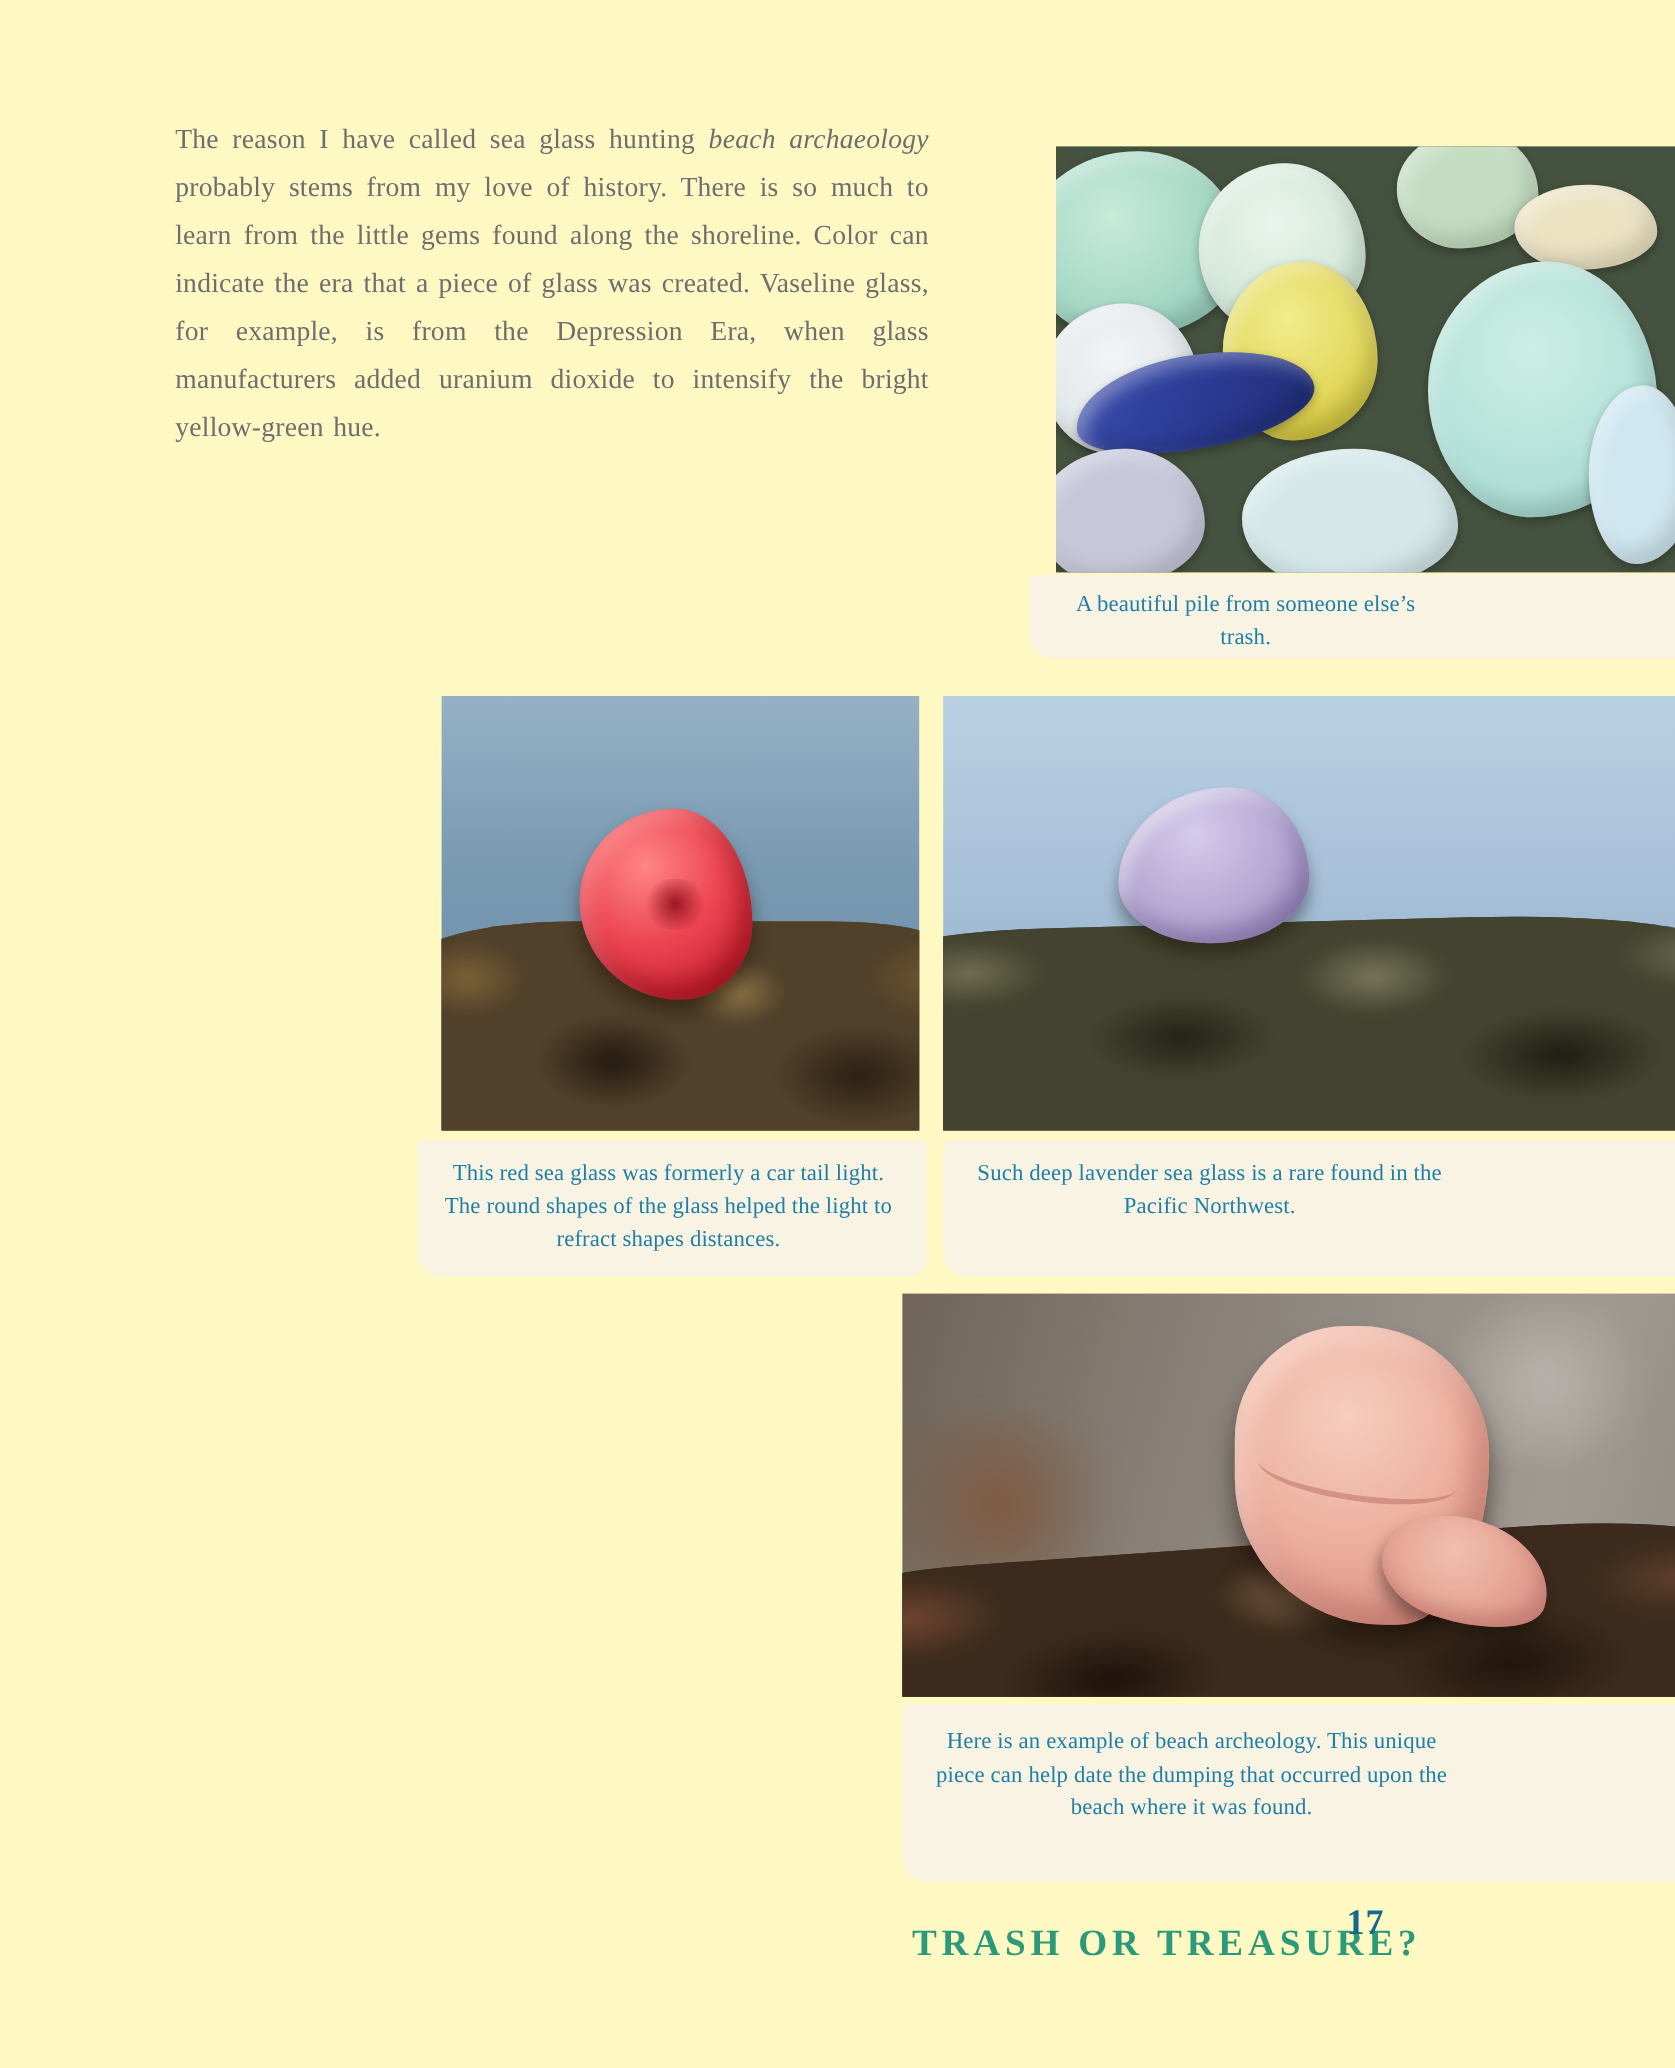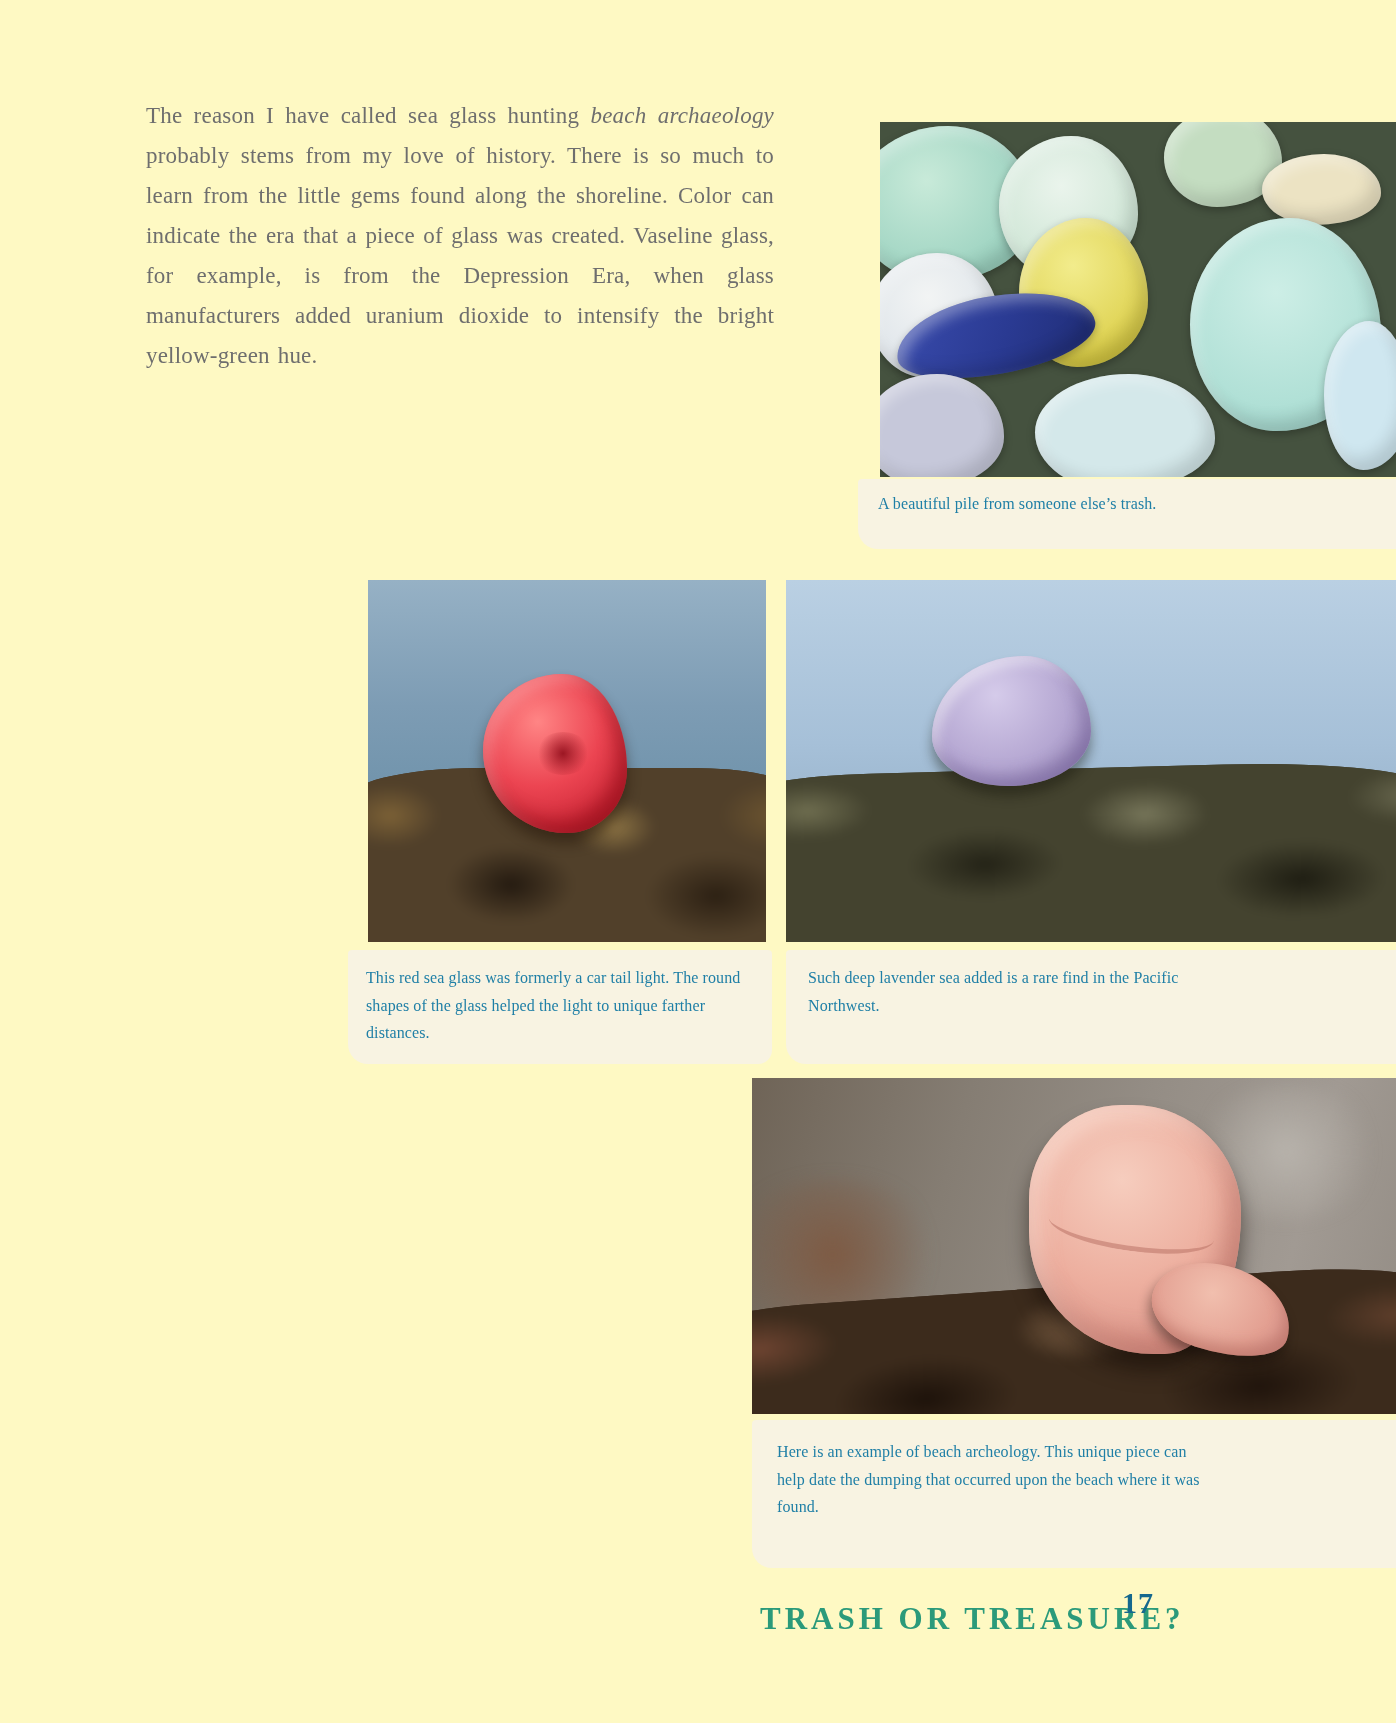--- a/index.html
+++ b/index.html
@@ -45,22 +45,23 @@
   .crease{position:absolute;border-radius:50%;}
   
   .caption-box{
     position:absolute;background:#f8f3e2;
     border-radius:4px 4px 14px 20px;
   }
   .caption-box.flush-right{border-radius:4px 0 0 20px;}
   .caption-text{
     margin:0;
     color:#1f7fa6;
-    font-size:16px;line-height:27.5px;
+    font-size:19px;line-height:27.5px;
     letter-spacing:.1px;
+    text-align:center;
   }
   .cap-top{left:858px;top:479px;width:538px;height:70px;}
   .cap-top .caption-text{padding:11px 0 0 20px;width:320px;}
   .cap-red{left:348px;top:950px;width:424px;height:114px;}
   .cap-red .caption-text{padding:14px 0 0 18px;width:382px;}
   .cap-lav{left:786px;top:950px;width:610px;height:114px;}
   .cap-lav .caption-text{padding:14px 0 0 22px;width:400px;}
   .cap-pink{left:752px;top:1420px;width:644px;height:148px;}
   .cap-pink .caption-text{padding:18px 0 0 25px;width:432px;}
   
@@ -109,40 +110,40 @@
         radial-gradient(80px 50px at 95% 25%,#6d5530 0%,rgba(109,85,48,0) 70%),
         #51402a;"></div>
     </div>
     <div class="glass-blob" style="left:29%;top:26%;width:36%;height:44%;
       background:radial-gradient(circle at 38% 30%,#ff8585,#ec4552 45%,#d02a3a 75%,#b01f2e);
       border-radius:55% 45% 42% 58%/48% 60% 40% 52%;
       box-shadow:inset -10px -12px 18px rgba(120,0,10,.45), inset 8px 8px 14px rgba(255,200,200,.35), 0 10px 14px rgba(30,15,5,.45);"></div>
     <div class="crease" style="left:42%;top:42%;width:14%;height:12%;background:radial-gradient(circle at 50% 50%,#9c1623,rgba(156,22,35,0) 70%);"></div>
   </div>
   <div class="caption-box cap-red">
-    <p class="caption-text">This red sea glass was formerly a car tail light. The round shapes of the glass helped the light to unique farther distances.</p>
+    <p class="caption-text">This red sea glass was formerly a car tail light. The round shapes of the glass helped the light to refract shapes distances.</p>
   </div>
 
   <div class="photo photo-lav">
     <div class="layer rock" style="top:52%;height:58%;transform:rotate(-1.5deg);border-radius:18% 30% 0 0/8% 14% 0 0;background:#3d3c2e;overflow:hidden;">
       <div class="rock-tex blur" style="background:
         radial-gradient(90px 40px at 10% 20%,#6f6e50 0%,rgba(111,110,80,0) 70%),
         radial-gradient(110px 50px at 35% 45%,#232216 0%,rgba(35,34,22,0) 70%),
         radial-gradient(90px 45px at 58% 25%,#77765a 0%,rgba(119,118,90,0) 70%),
         radial-gradient(120px 55px at 80% 55%,#1e1d12 0%,rgba(30,29,18,0) 70%),
         radial-gradient(90px 40px at 96% 20%,#6a6950 0%,rgba(106,105,80,0) 70%),
         #44432f;"></div>
     </div>
     <div class="glass-blob" style="left:24%;top:21%;width:26%;height:36%;
       background:radial-gradient(circle at 40% 30%,#d5cbea,#b5a7d2 55%,#9e8ebd 82%,#9183b1);
       border-radius:58% 42% 52% 48%/62% 58% 42% 38%;
       box-shadow:inset -8px -10px 16px rgba(90,70,130,.4), inset 6px 8px 12px rgba(255,255,255,.45), 0 10px 12px rgba(20,20,10,.4);"></div>
   </div>
   <div class="caption-box cap-lav flush-right">
-    <p class="caption-text">Such deep lavender sea added is a rare find in the Pacific Northwest.</p>
+    <p class="caption-text">Such deep lavender sea glass is a rare found in the Pacific Northwest.</p>
   </div>
 
   <div class="photo photo-pink">
     <div class="layer blur2" style="left:-5%;top:30%;width:35%;height:45%;border-radius:50%;background:radial-gradient(circle,#7e5a43,rgba(126,90,67,0) 72%);"></div>
     <div class="layer blur2" style="left:68%;top:2%;width:30%;height:40%;border-radius:50%;background:radial-gradient(circle,#b8b3ac,rgba(184,179,172,0) 72%);"></div>
     <div class="layer rock" style="top:62%;height:55%;transform:rotate(-4deg);border-radius:14% 22% 0 0/8% 12% 0 0;background:#35261a;overflow:hidden;">
       <div class="rock-tex blur" style="background:
         radial-gradient(110px 50px at 8% 25%,#6e4431 0%,rgba(110,68,49,0) 70%),
         radial-gradient(130px 60px at 30% 55%,#1d120a 0%,rgba(29,18,10,0) 70%),
         radial-gradient(100px 50px at 52% 25%,#8a6a4c 0%,rgba(138,106,76,0) 70%),

